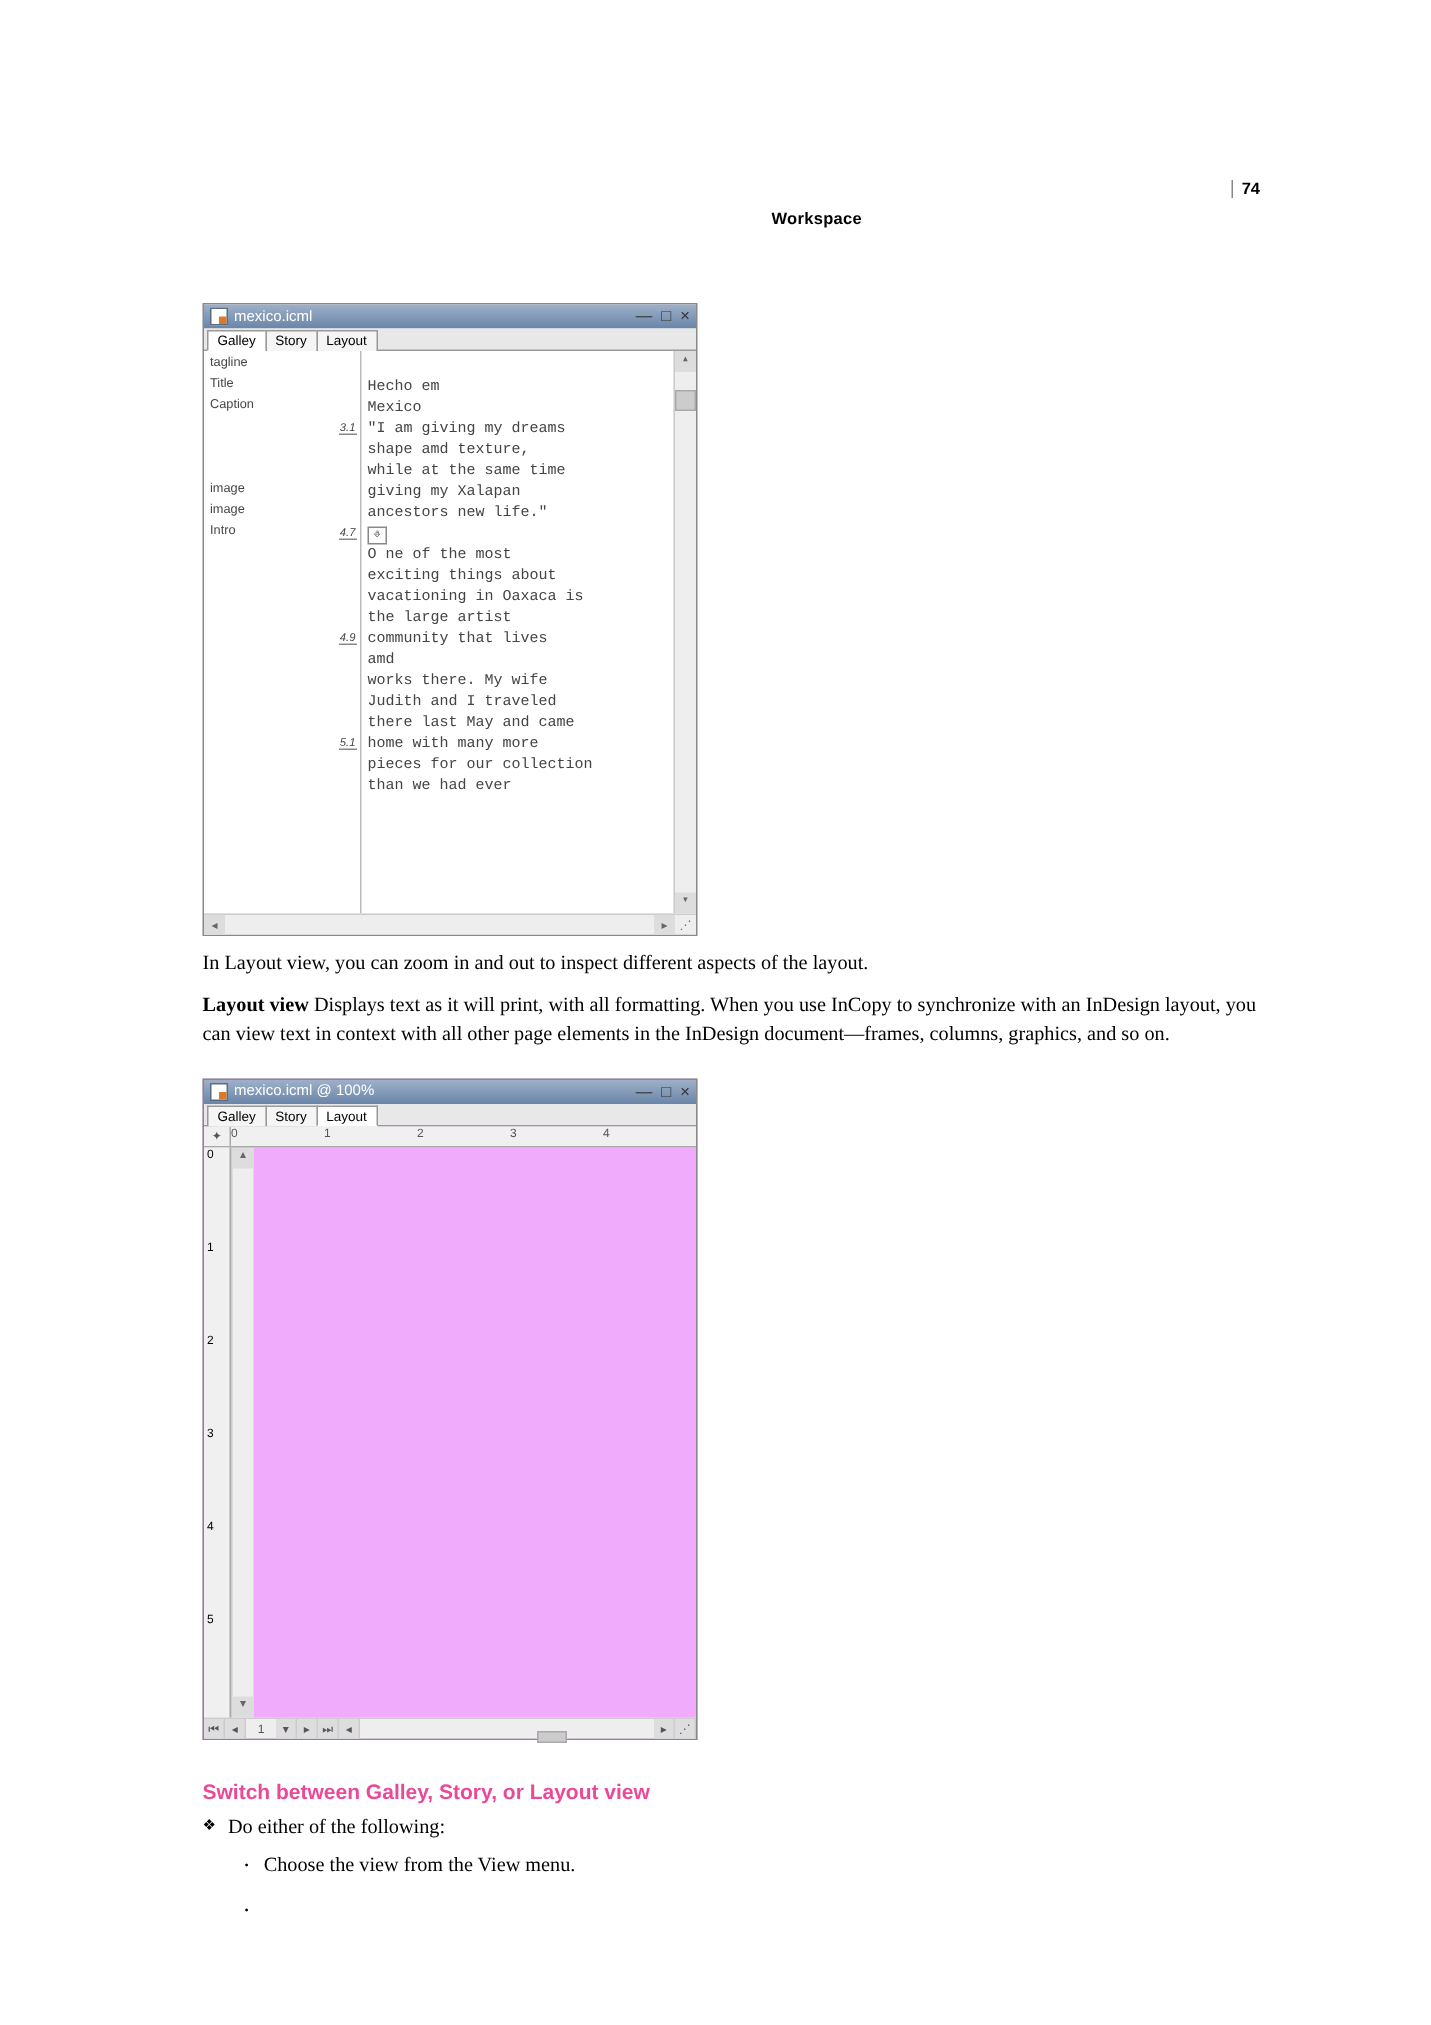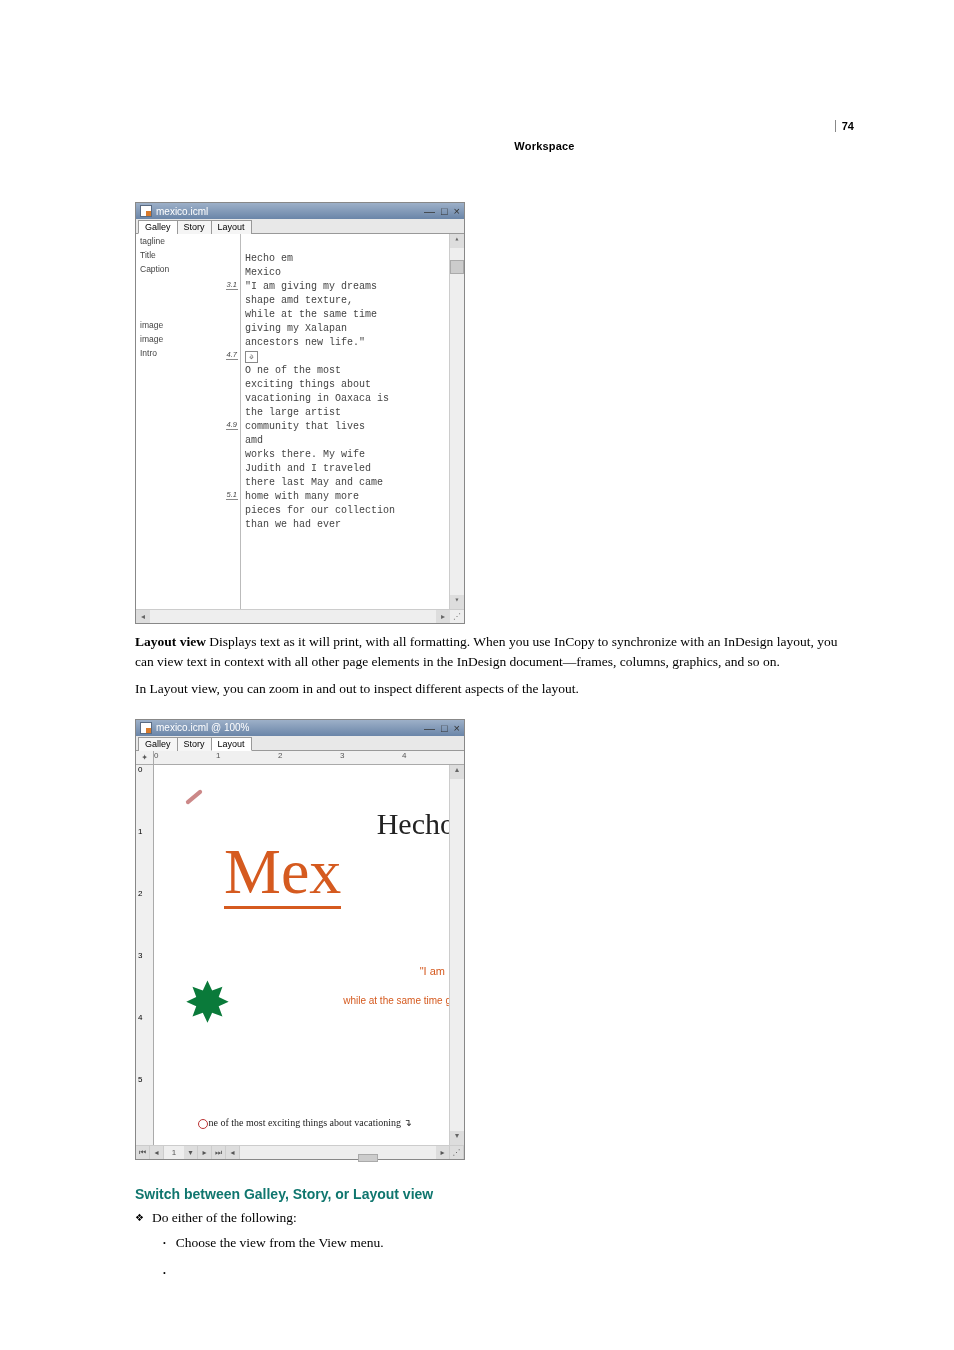--- a/index.html
+++ b/index.html
@@ -7,21 +7,21 @@
     font-family: "Minion Pro", Georgia, serif;
     font-size: 13px;
     color: #000;
     background: #fff;
     width: 954px;
     position: relative;
   }
   .page-number {
     position: absolute;
     top: 120px;
-    right: 100px;
+    right: 114px;
     border-left: 1px solid #888;
     padding-left: 6px;
     font-family: "Myriad Pro", Arial, sans-serif;
     font-size: 11px;
     font-weight: bold;
   }
   .page-header {
     font-family: "Myriad Pro", Arial, sans-serif;
     font-weight: bold;
     font-size: 11px;
@@ -252,21 +252,21 @@
     font-size: 8px;
     color: #555;
   }
   .layout-footer .nav { width: 14px; text-align: center; background: #ddd; height: 100%; line-height: 14px; border-right: 1px solid #ccc; }
   .layout-footer .pgnum { width: 20px; text-align: center; }
   .layout-footer .hsb { flex: 1; position: relative; }
   .layout-footer .hsb-thumb { position: absolute; left: 60%; top: 2px; height: 8px; width: 20px; background: #ccc; border: 1px solid #aaa; }
   .h3 {
     font-family: "Myriad Pro", Arial, sans-serif;
     font-weight: bold;
-    color: #0f766e;
+    color: #ec4899;
     font-size: 14px;
     margin-top: 26px;
   }
   .diamond-list { margin-top: 6px; }
   .diamond-item { display: flex; gap: 8px; font-size: 13.5px; line-height: 1.45; margin-bottom: 2px; }
   .diamond-item .bullet { font-size: 10px; padding-top: 3px; }
   .sub-list { margin-left: 28px; margin-top: 6px; }
   .sub-item { display: flex; gap: 10px; font-size: 13.5px; line-height: 1.45; margin-bottom: 10px; }
   .sub-item .dot { font-size: 8px; padding-top: 5px; }
 </style>
@@ -351,25 +351,25 @@
       </div>
     </div>
     <div class="scrollbar-h">
       <div class="harrow">◂</div>
       <div class="spacer"></div>
       <div class="harrow">▸</div>
       <div class="grip">⋰</div>
     </div>
   </div>
 
+  <p class="body-para">In Layout view, you can zoom in and out to inspect different aspects of the layout.</p>
+
   <p class="body-para">
     <span class="lead">Layout view</span><span>  Displays text as it will print, with all formatting. When you use InCopy to synchronize with an InDesign layout, you can view text in context with all other page elements in the InDesign document—frames, columns, graphics, and so on.</span>
   </p>
-
-  <p class="body-para">In Layout view, you can zoom in and out to inspect different aspects of the layout.</p>
 
   <div class="layout-shot">
     <div class="titlebar">
       <span class="doc-icon"></span>
       <span>mexico.icml @ 100%</span>
       <span class="win-controls">
         <span>—</span>
         <span>□</span>
         <span>×</span>
       </span>
@@ -391,33 +391,20 @@
     </div>
     <div class="layout-body">
       <div class="ruler-v" id="ruler-v">
           <span style="top: 0px;">0</span>
           <span style="top: 62px;">1</span>
           <span style="top: 124px;">2</span>
           <span style="top: 186px;">3</span>
           <span style="top: 248px;">4</span>
           <span style="top: 310px;">5</span>
         </div>
-      <div class="canvas">
-        <div class="pencil"></div>
-        <div class="big-hecho">Hecho</div>
-        <div class="big-mex">Mex</div>
-        <div class="quote-iam">"I am</div>
-        <div class="quote-while">while at the same time g</div>
-        <div class="star">✸</div>
-        <div class="intro-line">
-          <span class="intro-cap"></span>
-          <span>ne of the most exciting things about vacationing</span>
-          <span>↴</span>
-        </div>
-      </div>
       <div class="scrollbar-v">
         <div class="scroll-arrow">▴</div>
         <div style="flex:1"></div>
         <div class="scroll-arrow">▾</div>
       </div>
     </div>
     <div class="layout-footer">
       <div class="nav">⏮</div>
       <div class="nav">◂</div>
       <div class="pgnum">1</div>

